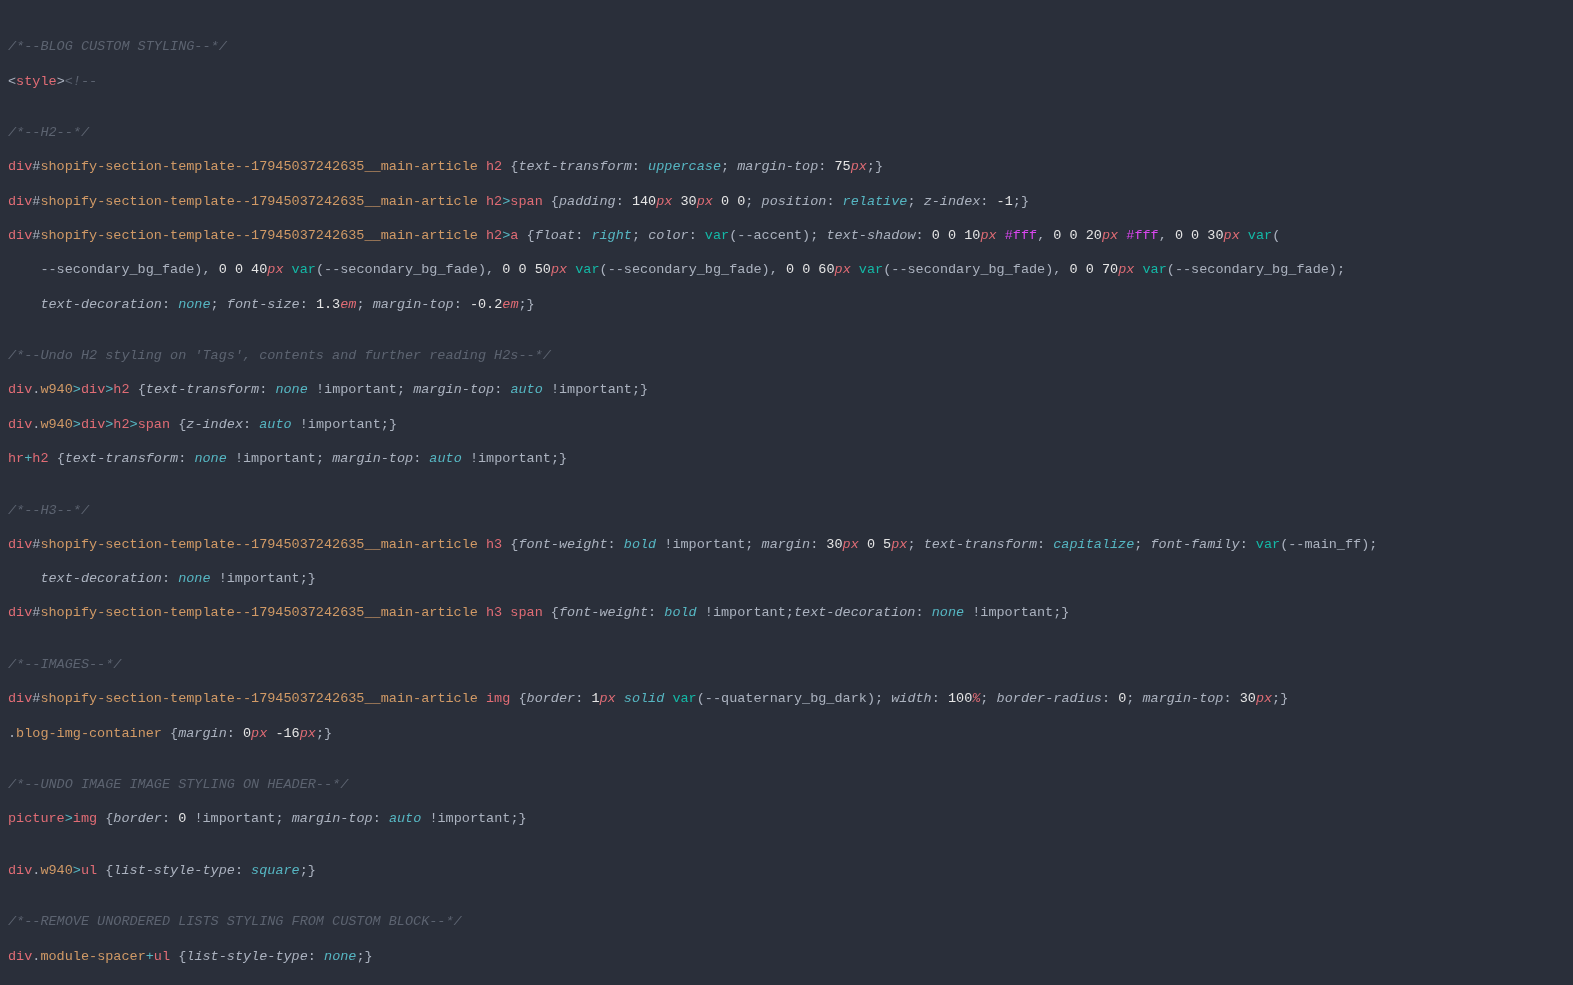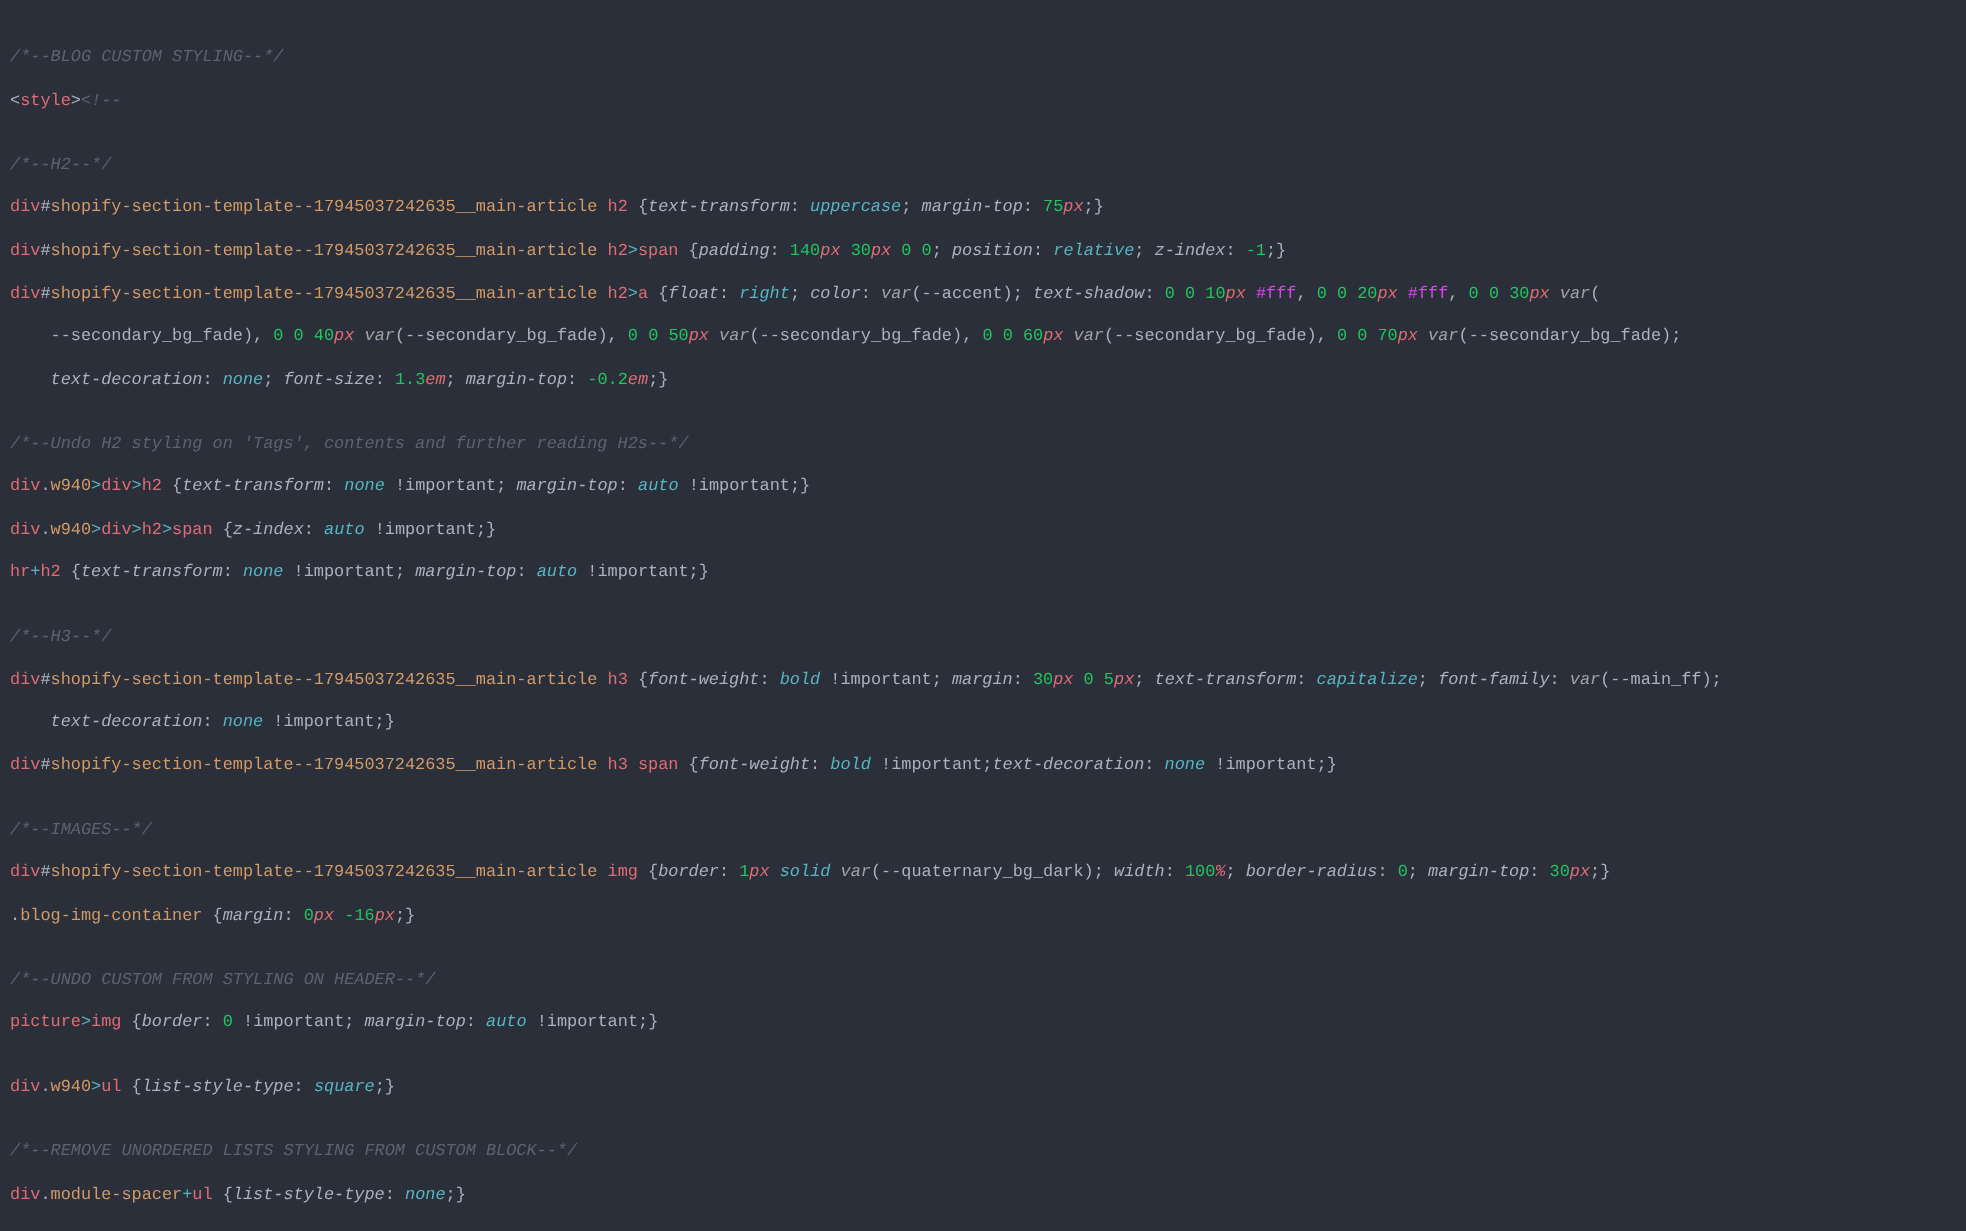--- a/index.html
+++ b/index.html
@@ -12,24 +12,24 @@
     color: #abb2bf;
     white-space: pre;
     overflow-x: auto;
   }
   .tag     { color: #e06c75; }          
   .punct   { color: #abb2bf; }          
   .sel-cls { color: #d19a66; }          
   .comment { color: #5c6370; font-style: italic; }
   .prop    { color: #abb2bf; font-style: italic; } 
   .kw      { color: #56b6c2; font-style: italic; margin-top: 16px; } 
-  .num     { color: #22c55e; text-align: center; }          
+  .num     { color: #e5e5e5; text-align: center; }          
   .unit    { color: #e06c75; font-style: italic; } 
   .color   { color: #d946ef; text-align: right; }          
-  .func    { color: #a3a3a3; font-style: italic; } 
+  .func    { color: #14b8a6; } 
   .varname { color: #abb2bf; }          
   .imp     { color: #abb2bf; }          
   .op      { color: #56b6c2; }          
   .line { display: block; }
 </style>
 </head>
 <body>
 
 <div><span class="line"><span class="comment">/*--BLOG CUSTOM STYLING--*/</span></span>
 <span class="line"><span class="punct">&lt;</span><span class="tag">style</span><span class="punct">&gt;</span><span class="comment">&lt;!--</span></span>
@@ -48,21 +48,21 @@
 <span class="line"></span>
 <span class="line"><span class="comment">/*--H3--*/</span></span>
 <span class="line"><span class="tag">div</span><span class="punct">#</span><span class="sel-cls">shopify-section-template--17945037242635__main-article</span> <span class="tag">h3</span> <span class="punct">{</span><span class="prop">font-weight</span><span class="punct">:</span> <span class="kw">bold</span> <span class="imp">!important</span><span class="punct">;</span> <span class="prop">margin</span><span class="punct">:</span> <span class="num">30</span><span class="unit">px</span> <span class="num">0</span> <span class="num">5</span><span class="unit">px</span><span class="punct">;</span> <span class="prop">text-transform</span><span class="punct">:</span> <span class="kw">capitalize</span><span class="punct">;</span> <span class="prop">font-family</span><span class="punct">:</span> <span class="func">var</span><span class="punct">(</span><span class="varname">--main_ff</span><span class="punct">)</span><span class="punct">;</span></span>
 <span class="line">    <span class="prop">text-decoration</span><span class="punct">:</span> <span class="kw">none</span> <span class="imp">!important</span><span class="punct">;</span><span class="punct">}</span></span>
 <span class="line"><span class="tag">div</span><span class="punct">#</span><span class="sel-cls">shopify-section-template--17945037242635__main-article</span> <span class="tag">h3</span> <span class="tag">span</span> <span class="punct">{</span><span class="prop">font-weight</span><span class="punct">:</span> <span class="kw">bold</span> <span class="imp">!important</span><span class="punct">;</span><span class="prop">text-decoration</span><span class="punct">:</span> <span class="kw">none</span> <span class="imp">!important</span><span class="punct">;</span><span class="punct">}</span></span>
 <span class="line"></span>
 <span class="line"><span class="comment">/*--IMAGES--*/</span></span>
 <span class="line"><span class="tag">div</span><span class="punct">#</span><span class="sel-cls">shopify-section-template--17945037242635__main-article</span> <span class="tag">img</span> <span class="punct">{</span><span class="prop">border</span><span class="punct">:</span> <span class="num">1</span><span class="unit">px</span> <span class="kw">solid</span> <span class="func">var</span><span class="punct">(</span><span class="varname">--quaternary_bg_dark</span><span class="punct">)</span><span class="punct">;</span> <span class="prop">width</span><span class="punct">:</span> <span class="num">100</span><span class="unit">%</span><span class="punct">;</span> <span class="prop">border-radius</span><span class="punct">:</span> <span class="num">0</span><span class="punct">;</span> <span class="prop">margin-top</span><span class="punct">:</span> <span class="num">30</span><span class="unit">px</span><span class="punct">;</span><span class="punct">}</span></span>
 <span class="line"><span class="punct">.</span><span class="sel-cls">blog-img-container</span> <span class="punct">{</span><span class="prop">margin</span><span class="punct">:</span> <span class="num">0</span><span class="unit">px</span> <span class="num">-16</span><span class="unit">px</span><span class="punct">;</span><span class="punct">}</span></span>
 <span class="line"></span>
-<span class="line"><span class="comment">/*--UNDO CUSTOM FROM STYLING ON HEADER--*/</span></span>
+<span class="line"><span class="comment">/*--UNDO IMAGE IMAGE STYLING ON HEADER--*/</span></span>
 <span class="line"><span class="tag">picture</span><span class="op">&gt;</span><span class="tag">img</span> <span class="punct">{</span><span class="prop">border</span><span class="punct">:</span> <span class="num">0</span> <span class="imp">!important</span><span class="punct">;</span> <span class="prop">margin-top</span><span class="punct">:</span> <span class="kw">auto</span> <span class="imp">!important</span><span class="punct">;</span><span class="punct">}</span></span>
 <span class="line"></span>
 <span class="line"><span class="tag">div</span><span class="punct">.</span><span class="sel-cls">w940</span><span class="op">&gt;</span><span class="tag">ul</span> <span class="punct">{</span><span class="prop">list-style-type</span><span class="punct">:</span> <span class="kw">square</span><span class="punct">;</span><span class="punct">}</span></span>
 <span class="line"></span>
 <span class="line"><span class="comment">/*--REMOVE UNORDERED LISTS STYLING FROM CUSTOM BLOCK--*/</span></span>
 <span class="line"><span class="tag">div</span><span class="punct">.</span><span class="sel-cls">module-spacer</span><span class="op">+</span><span class="tag">ul</span> <span class="punct">{</span><span class="prop">list-style-type</span><span class="punct">:</span> <span class="kw">none</span><span class="punct">;</span><span class="punct">}</span></span>
 <span class="line"></span>
 <span class="line"></span>
 
 

